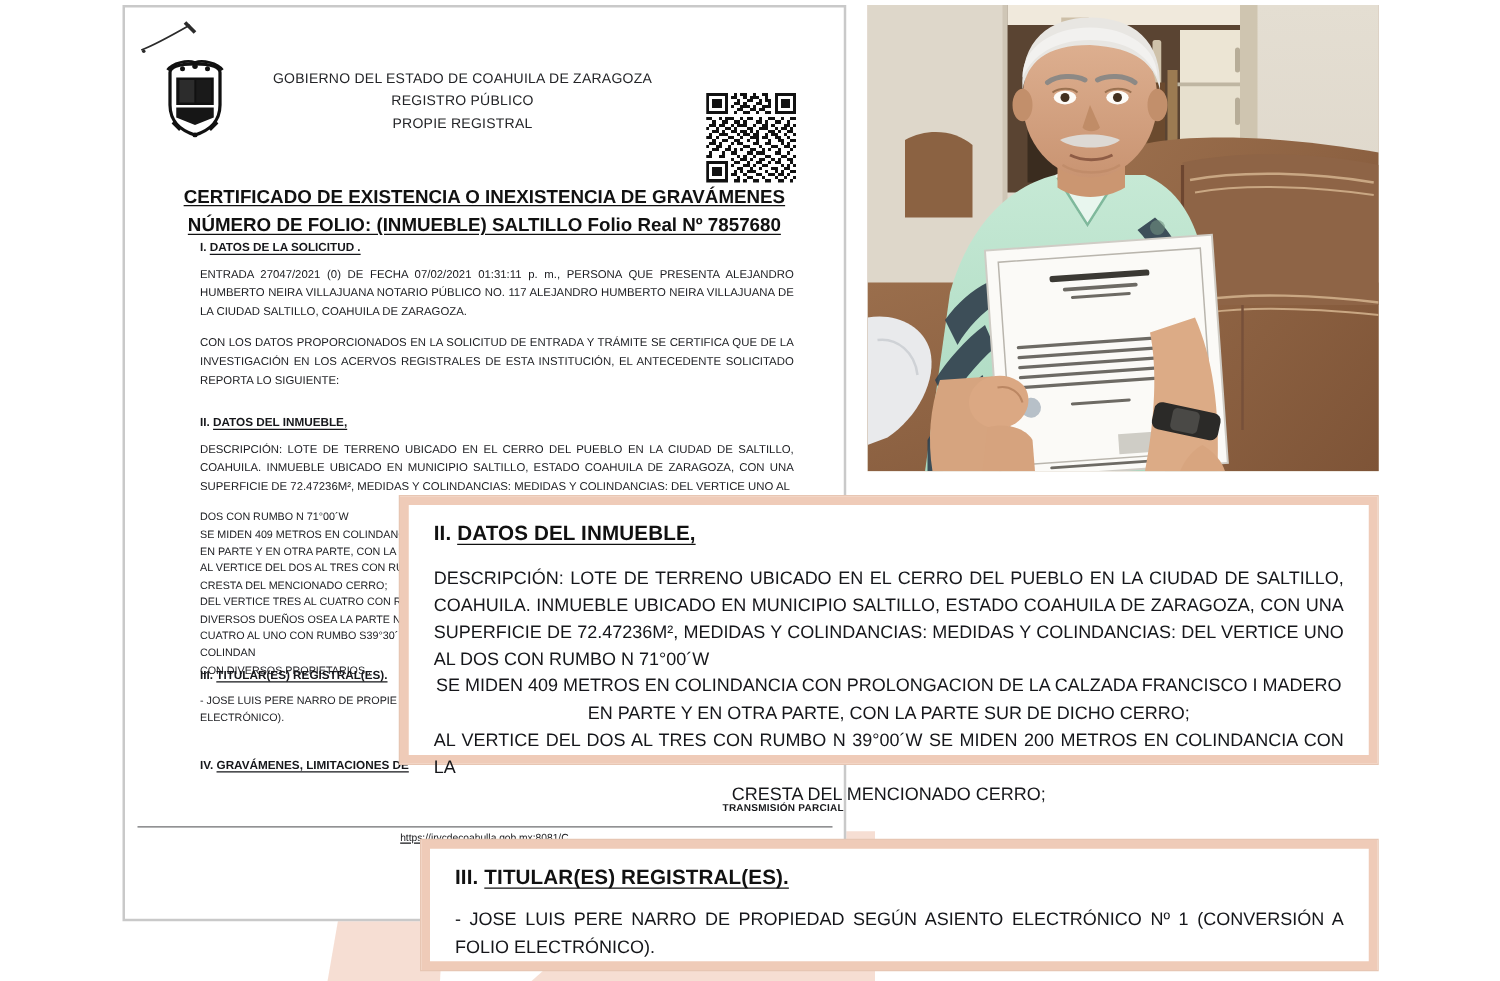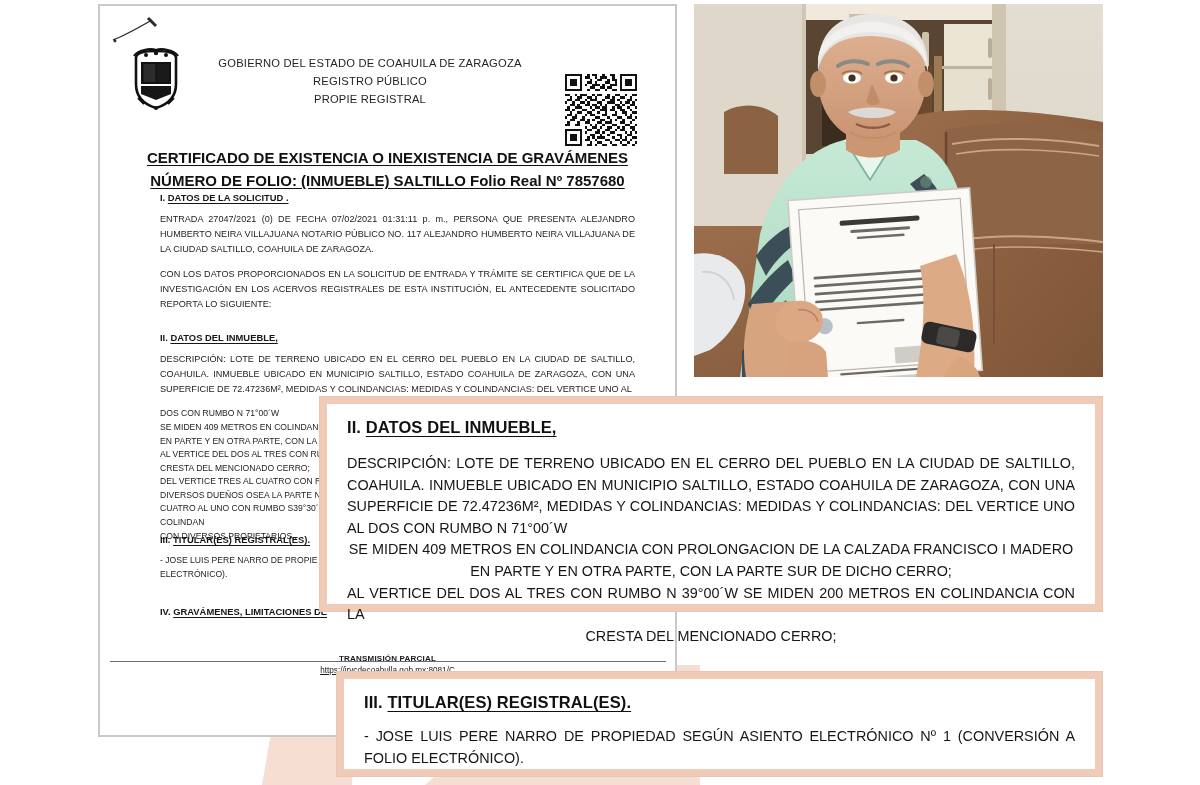--- a/index.html
+++ b/index.html
@@ -53,22 +53,22 @@
   .para-l{
     font-size:8.6px;line-height:1.58;text-align:left;margin:0;color:#1b1c20;white-space:nowrap;
   }
 
   #s1{top:186px;}
   #s2{top:326px;}
   #s3{top:528px;}
   #s4{top:600px;}
 
   .foot-center{
-    position:absolute;left:0;top:636px;width:100%;text-align:center;
-    font-size:8px;font-weight:700;color:#17181b;letter-spacing:.2px;margin-top:12px;
+    position:absolute;left:0;top:636px;width:100%;text-align:right;
+    font-size:8px;font-weight:700;color:#17181b;letter-spacing:.2px;
   }
   .footrule{position:absolute;left:10px;top:655px;width:556px;height:1px;background:#6d6e70;}
   .foot-note{
     position:absolute;left:0;top:659px;width:100%;text-align:center;
     font-size:8.2px;line-height:1.45;color:#17181b;
   }
   .foot-note .u{text-decoration:underline;}
   .foot-code{
     position:absolute;left:0;top:686px;width:100%;text-align:center;
     font-size:7.6px;color:#17181b;padding-left:74px;box-sizing:border-box;

